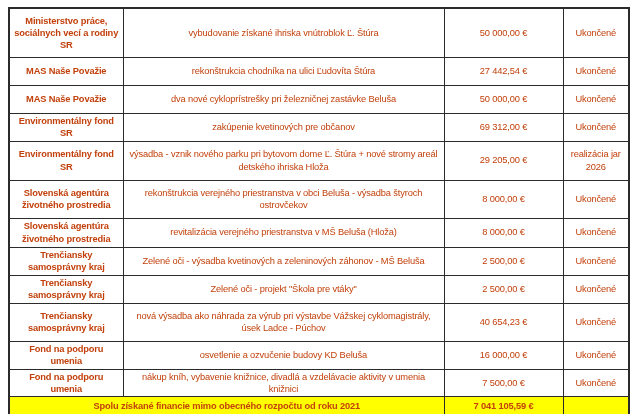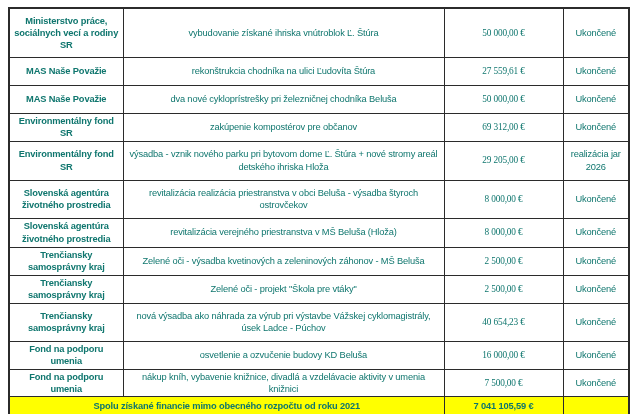--- a/index.html
+++ b/index.html
@@ -1,21 +1,21 @@
 <!DOCTYPE html>
 <html><head>
 <meta charset="utf-8">
 <style>
   html,body{margin:0;padding:0;background:#ffffff;}
   .page{
     position:relative;
     width:634px;height:414px;
     background:#ffffff;
     font-family:"Liberation Sans",sans-serif;
-    color:#0f766e;
+    color:#c2410c;
     box-sizing:border-box;
     padding:7px 0 0 8px;
   }
   table.funding{
     border-collapse:collapse;
     width:620px;
     table-layout:fixed;
   }
   table.funding{border:2px solid #2b2b2b;}
   table.funding td{
@@ -24,21 +24,21 @@
     vertical-align:middle;
     text-align:center;
     font-size:9.3px;
     line-height:1.3;
     letter-spacing:-0.15px;
     overflow:hidden;
     word-wrap:break-word;
   }
   td.src{font-weight:bold;font-size:9px;}
   td.proj{font-size:9.3px;}
-  td.amt{font-size:9.3px;font-family:Liberation Serif, serif;}
+  td.amt{font-size:9.3px;}
   td.st{font-size:9.3px;margin-top:32px;}
   
   tr.r1{height:49px;} tr.r2{height:28px;} tr.r3{height:28px;} tr.r4{height:28px;}
   tr.r5{height:39px;} tr.r6{height:38px;} tr.r7{height:29px;} tr.r8{height:28px;}
   tr.r9{height:28px;} tr.r10{height:38px;} tr.r11{height:28px;} tr.r12{height:20px;}
   tr.rfoot{height:21px;}
   tr.rfoot td{background:#ffff00;font-weight:bold;}
   td.total-label{
     text-align:left;
     font-size:13.5px;
@@ -62,44 +62,44 @@
     <tbody>
       <tr class="r1">
         <td class="src">Ministerstvo práce, sociálnych vecí a rodiny SR</td>
         <td class="proj">vybudovanie získané ihriska vnútroblok Ľ. Štúra</td>
         <td class="amt">50 000,00 €</td>
         <td class="st">Ukončené</td>
       </tr>
       <tr class="r2">
         <td class="src">MAS Naše Považie</td>
         <td class="proj">rekonštrukcia chodníka na ulici Ľudovíta Štúra</td>
-        <td class="amt">27 559,61 €</td>
+        <td class="amt">27 442,54 €</td>
         <td class="st">Ukončené</td>
       </tr>
       <tr class="r3">
         <td class="src">MAS Naše Považie</td>
-        <td class="proj">dva nové cykloprístrešky pri železničnej chodníka Beluša</td>
+        <td class="proj">dva nové cykloprístrešky pri železničnej zastávke Beluša</td>
         <td class="amt">50 000,00 €</td>
         <td class="st">Ukončené</td>
       </tr>
       <tr class="r4">
         <td class="src">Environmentálny fond SR</td>
-        <td class="proj">zakúpenie kompostérov pre občanov</td>
+        <td class="proj">zakúpenie kvetinových pre občanov</td>
         <td class="amt">69 312,00 €</td>
         <td class="st">Ukončené</td>
       </tr>
       <tr class="r5">
         <td class="src">Environmentálny fond SR</td>
         <td class="proj">výsadba - vznik nového parku pri bytovom dome Ľ. Štúra + nové stromy areál detského ihriska Hloža</td>
         <td class="amt">29 205,00 €</td>
         <td class="st">realizácia jar 2026</td>
       </tr>
       <tr class="r6">
         <td class="src">Slovenská agentúra životného prostredia</td>
-        <td class="proj">revitalizácia realizácia priestranstva v obci Beluša - výsadba štyroch ostrovčekov</td>
+        <td class="proj">rekonštrukcia verejného priestranstva v obci Beluša - výsadba štyroch ostrovčekov</td>
         <td class="amt">8 000,00 €</td>
         <td class="st">Ukončené</td>
       </tr>
       <tr class="r7">
         <td class="src">Slovenská agentúra životného prostredia</td>
         <td class="proj">revitalizácia verejného priestranstva v MŠ Beluša (Hloža)</td>
         <td class="amt">8 000,00 €</td>
         <td class="st">Ukončené</td>
       </tr>
       <tr class="r8">

